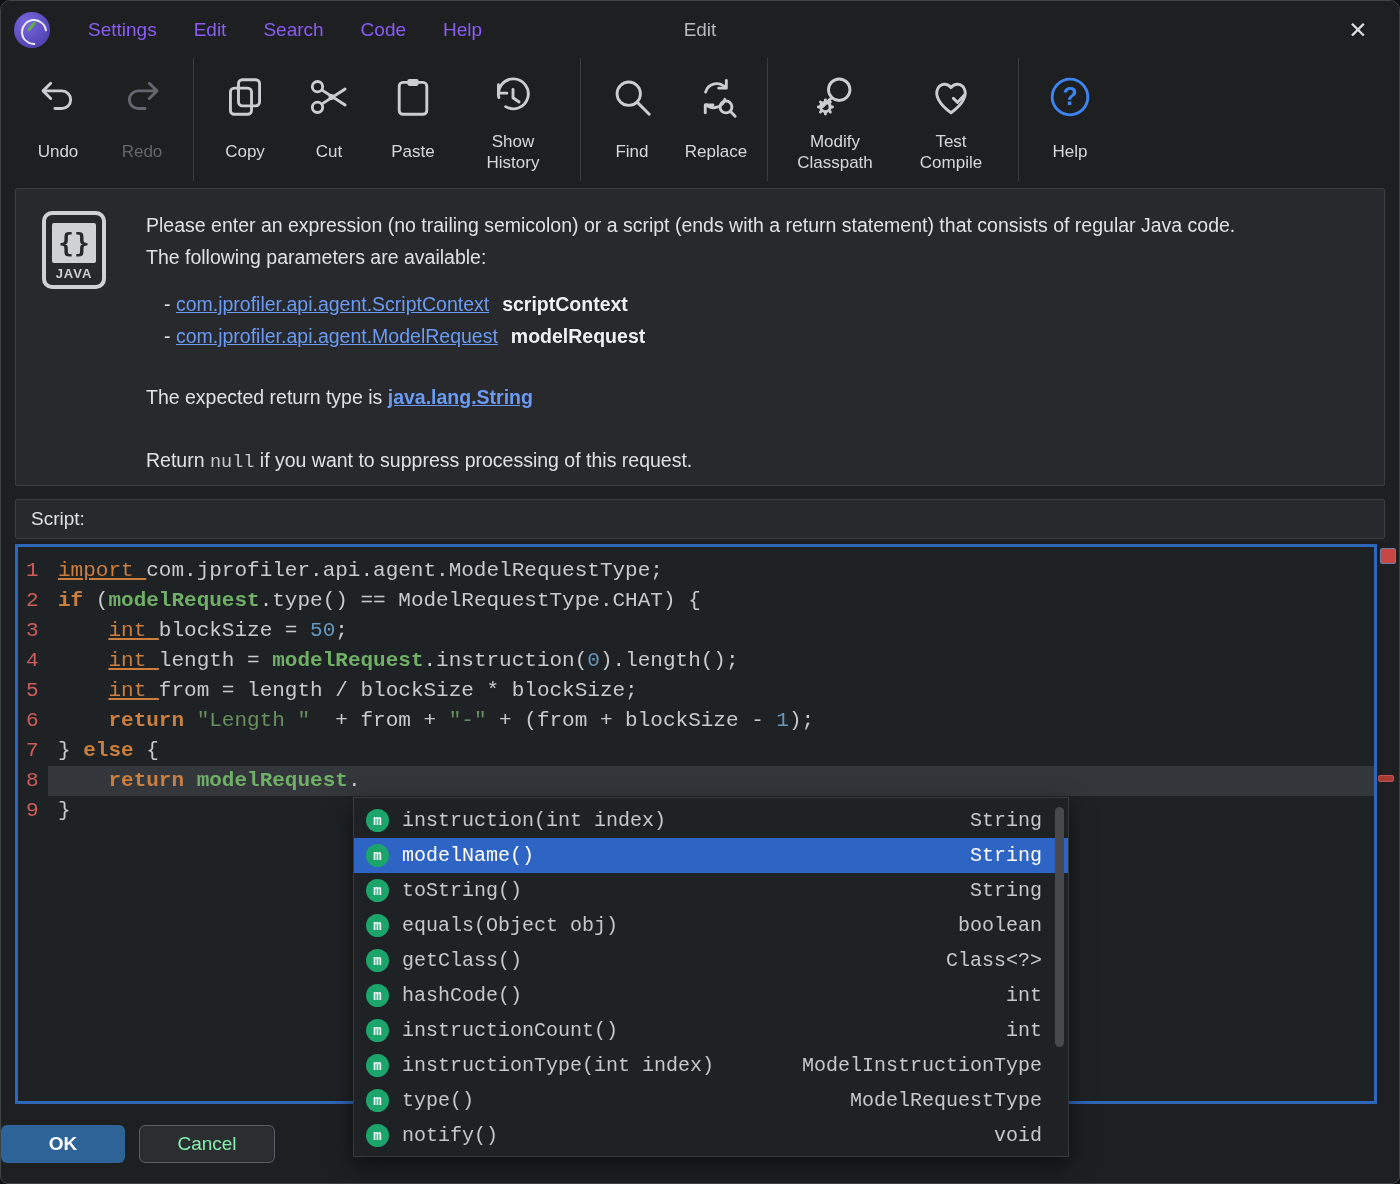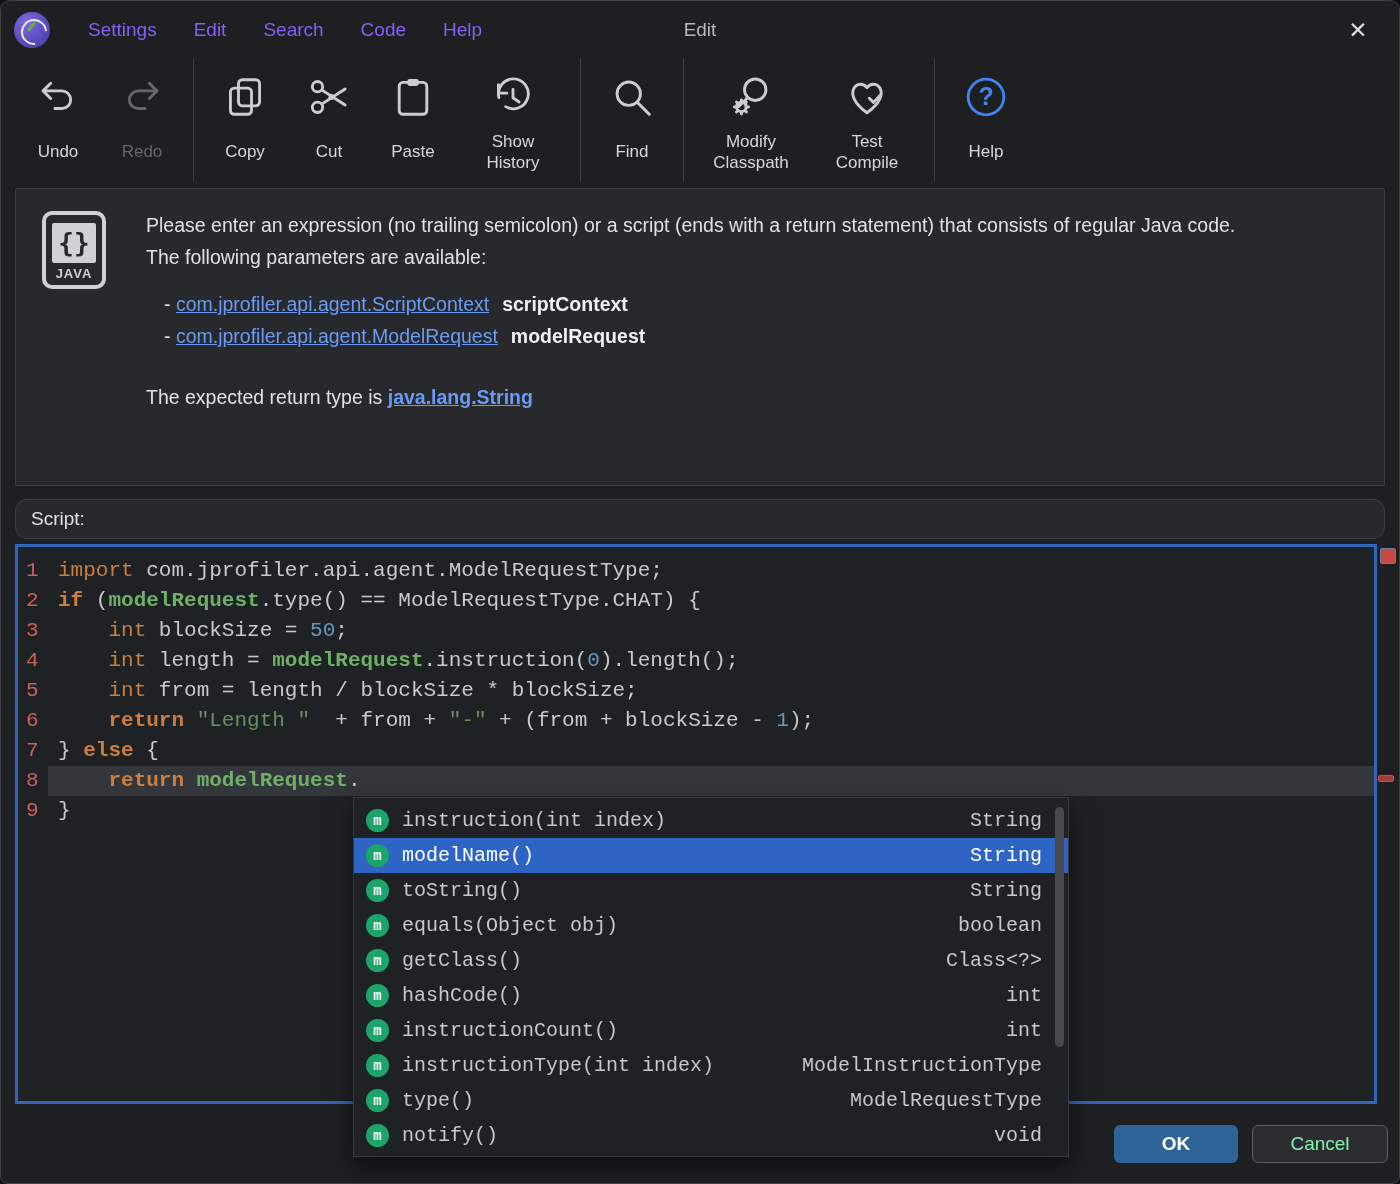--- a/index.html
+++ b/index.html
@@ -53,33 +53,33 @@
   .plink{color:var(--link-blue);text-decoration:underline;cursor:pointer;}
   .pname{color:#f0f1f4;font-weight:bold;margin-left:13px;}
   .params{margin-top:15px;}
   .ret-line{margin-top:29px;}
   .ret-link{color:var(--link-blue);font-weight:bold;text-decoration:underline;cursor:pointer;}
   .note-line{margin-top:31px;}
   .note-code{font-family:"Liberation Mono",monospace;font-size:18.5px;color:#c6c8cc;}
 
   
   .script-panel{margin:13px 14px 0 14px;height:40px;background:var(--bg-panel);
-    border:1px solid var(--border-panel);border-radius:12px;display:flex;align-items:center;
+    border:1px solid var(--border-panel);border-radius:2px;display:flex;align-items:center;
     padding-left:15px;font-size:19px;color:#dfe1e5;box-sizing:border-box;}
 
   
   .editor-zone{margin:5px 0 0 14px;display:flex;height:560px;}
   .editor{flex:1;border:3px solid var(--editor-focus-border);background:var(--bg-editor);
     box-sizing:border-box;padding:9px 0 0 4px;overflow:hidden;
     font-family:"Liberation Mono",monospace;font-size:21px;}
   .crow{display:flex;height:30px;line-height:30px;white-space:pre;}
   .gut{width:22px;padding-left:4px;flex:none;color:var(--line-number);}
   .cwrap{flex:1;padding-left:10px;color:var(--text-code);}
   .crow.hl .cwrap{background:var(--line-highlight);}
-  .s-kw{color:var(--keyword-orange);}
+  .s-kw{color:var(--keyword-orange);text-decoration:underline;}
   .s-kwb{color:var(--keyword-orange);font-weight:bold;}
   .s-var{color:var(--variable-green);font-weight:bold;}
   .s-str{color:var(--string-green);}
   .s-num{color:var(--number-blue);}
   .s-pl{color:var(--text-code);}
   .stripe{width:22px;position:relative;flex:none;}
   .err-square{position:absolute;left:3px;top:4px;width:16px;height:16px;background:var(--error-red);
     border:1px solid #6d7ba8;border-radius:2px;box-sizing:border-box;}
   .err-dash{position:absolute;left:1px;top:231px;width:16px;height:7px;background:#a63b34;
     border:1px solid #c4514a;border-radius:2px;box-sizing:border-box;}
@@ -91,21 +91,21 @@
   .prow{height:35px;display:flex;align-items:center;padding:0 26px 0 12px;color:#c6c8cc;}
   .prow .m-icon{width:23px;height:23px;border-radius:50%;background:var(--method-green);color:#fff;
     display:flex;align-items:center;justify-content:center;font-size:14px;font-weight:bold;flex:none;
     font-family:"Liberation Mono",monospace;}
   .prow .pm-name{margin-left:13px;white-space:pre;}
   .prow .pm-type{margin-left:auto;white-space:pre;}
   .prow.sel{background:var(--selection-blue);color:#fff;}
   .popup-scrollbar{position:absolute;right:4px;top:9px;width:9px;height:240px;border-radius:5px;background:#47494d;}
 
   
-  .footer{height:79px;display:flex;align-items:center;justify-content:flex-end;gap:14px;padding-right:11px;}
+  .footer{height:79px;display:flex;align-items:center;gap:14px;padding-right:11px;}
   .btn{height:38px;border-radius:6px;font-size:19px;box-sizing:border-box;cursor:default;}
   .btn-ok{width:124px;background:var(--ok-button);border:none;color:#fff;font-weight:bold;}
   .btn-cancel{width:136px;background:#2b2e31;border:1.5px solid #5a5e64;color:#86efac;}
 </style>
 </head>
 <body>
 
 <div class="window">
 
   <div class="titlebar">
@@ -189,20 +189,33 @@
       <div class="tgroup">
         <div class="tbtn">
           <div class="ticon">
             <svg viewBox="0 0 24 24">
               <circle cx="10.3" cy="10.3" r="6.1"></circle>
               <path d="M14.8 14.8 L21 21"></path>
             </svg>
           </div>
           <div class="tlabel">Find</div>
         </div>
+        <div class="tbtn">
+          <div class="ticon">
+            <svg viewBox="0 0 24 24">
+              <path d="M6.6 9.4 a6 6 0 0 1 10.4-2.2"></path>
+              <path d="M17.4 3.4 v4 h-4"></path>
+              <path d="M16.6 13.2 a6 6 0 0 1-9.8 2.8"></path>
+              <path d="M6.4 20.2 v-4 h4"></path>
+              <circle cx="17.2" cy="17.2" r="3.1"></circle>
+              <path d="M19.6 19.6 L22 22"></path>
+            </svg>
+          </div>
+          <div class="tlabel">Replace</div>
+        </div>
       </div>
       <div class="tgroup">
         <div class="tbtn">
           <div class="ticon">
             <svg viewBox="0 0 24 24">
               <circle cx="14.2" cy="8.2" r="5.6"></circle>
               <path d="M10.2 12.4 L5.6 17"></path>
               <circle cx="7" cy="17.2" r="2.5"></circle>
               <path d="M7 13.5 v1.3 M7 19.6 v1.3 M3.3 17.2 h1.3 M9.4 17.2 h1.3 M4.4 14.6 l.9 .9 M8.7 18.9 l.9 .9 M4.4 19.8 l.9-.9 M8.7 15.5 l.9-.9"></path>
             </svg>
@@ -238,20 +251,21 @@
       <div class="java-word">JAVA</div>
     </div>
     <div class="info-text">
       <div>Please enter an expression (no trailing semicolon) or a script (ends with a return statement) that consists of regular Java code.</div>
       <div>The following parameters are available:</div>
       <div class="params" id="params">
           <div class="param"><span class="dash">- </span><a class="plink">com.jprofiler.api.agent.ScriptContext</a><span class="pname">scriptContext</span></div>
           <div class="param"><span class="dash">- </span><a class="plink">com.jprofiler.api.agent.ModelRequest</a><span class="pname">modelRequest</span></div>
         </div>
       <div class="ret-line"><span>The expected return type is </span><a class="ret-link">java.lang.String</a></div>
+      <div class="note-line"><span>Return </span><span class="note-code">null</span><span> if you want to suppress processing of this request.</span></div>
     </div>
   </section>
 
   <section class="script-panel">
     <span>Script:</span>
   </section>
 
   <div class="editor-zone">
     <div class="editor" id="editor">
         <div class="crow"><span class="gut">1</span><span class="cwrap"><span class="s-kw">import </span><span class="s-pl">com.jprofiler.api.agent.ModelRequestType;</span></span></div>

